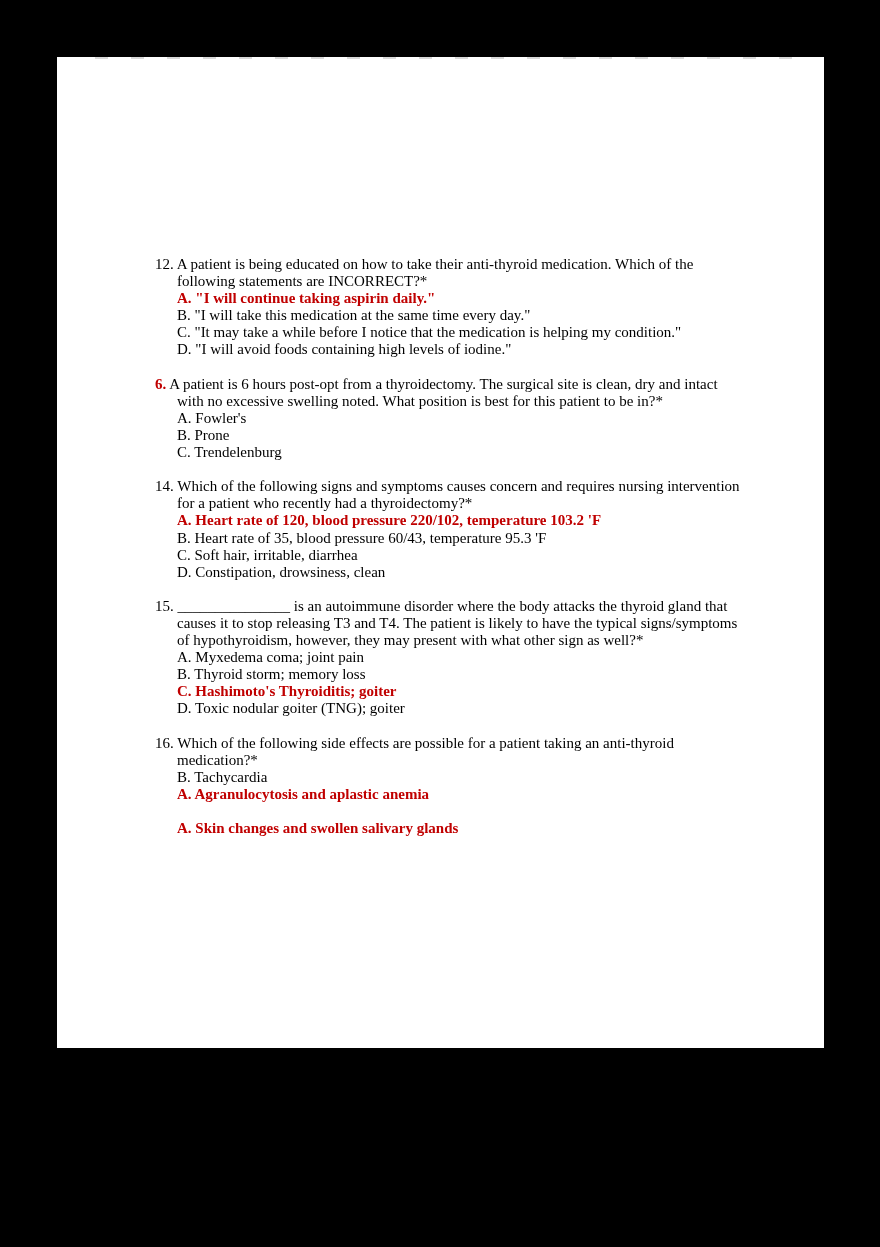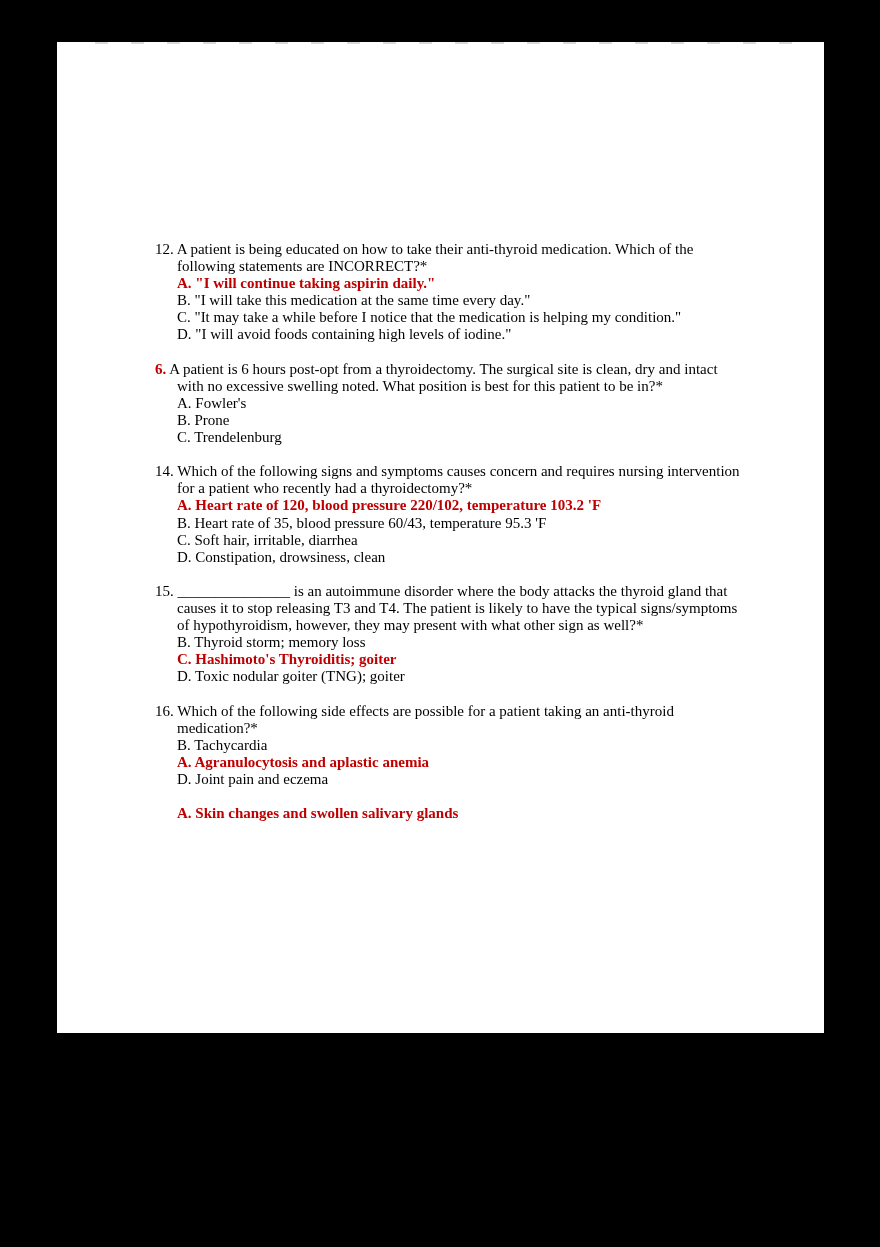--- a/index.html
+++ b/index.html
@@ -11,21 +11,21 @@
     position: relative;
     width: 880px;
     height: 1247px;
     background: #000000;
     overflow: hidden;
     font-family: "Liberation Serif", "DejaVu Serif", serif;
   }
   .paper {
     position: absolute;
     left: 57px;
-    top: 42px;
+    top: 57px;
     width: 767px;
     height: 991px;
     background: #ffffff;
   }
   
   .paper-edge-artifact {
     position: absolute;
     top: 0;
     left: 38px;
     right: 18px;
@@ -85,30 +85,30 @@
       <div class="question">
         <div class="qtext"><span class="qnum">14.</span> <span>Which of the following signs and symptoms causes concern and requires nursing intervention for a patient who recently had a thyroidectomy?*</span></div>
         <div class="option red">A. Heart rate of 120, blood pressure 220/102, temperature 103.2 'F</div>
         <div class="option">B. Heart rate of 35, blood pressure 60/43, temperature 95.3 'F</div>
         <div class="option">C. Soft hair, irritable, diarrhea</div>
         <div class="option">D. Constipation, drowsiness, clean</div>
       </div>
 
       <div class="question">
         <div class="qtext"><span class="qnum">15.</span> <span>_______________ is an autoimmune disorder where the body attacks the thyroid gland that causes it to stop releasing T3 and T4. The patient is likely to have the typical signs/symptoms of hypothyroidism, however, they may present with what other sign as well?*</span></div>
+        <div class="option">A. Myxedema coma; joint pain</div>
         <div class="option">B. Thyroid storm; memory loss</div>
         <div class="option red">C. Hashimoto's Thyroiditis; goiter</div>
         <div class="option">D. Toxic nodular goiter (TNG); goiter</div>
       </div>
 
       <div class="question">
         <div class="qtext"><span class="qnum">16.</span> <span>Which of the following side effects are possible for a patient taking an anti-thyroid medication?*</span></div>
         <div class="option">B. Tachycardia</div>
         <div class="option red">A. Agranulocytosis and aplastic anemia</div>
-        <div class="option">D. Joint pain and eczema</div>
       </div>
 
       <div class="question">
         <div class="option red">A. Skin changes and swollen salivary glands</div>
       </div>
 
     </div>
   </div>
 </div>
 

